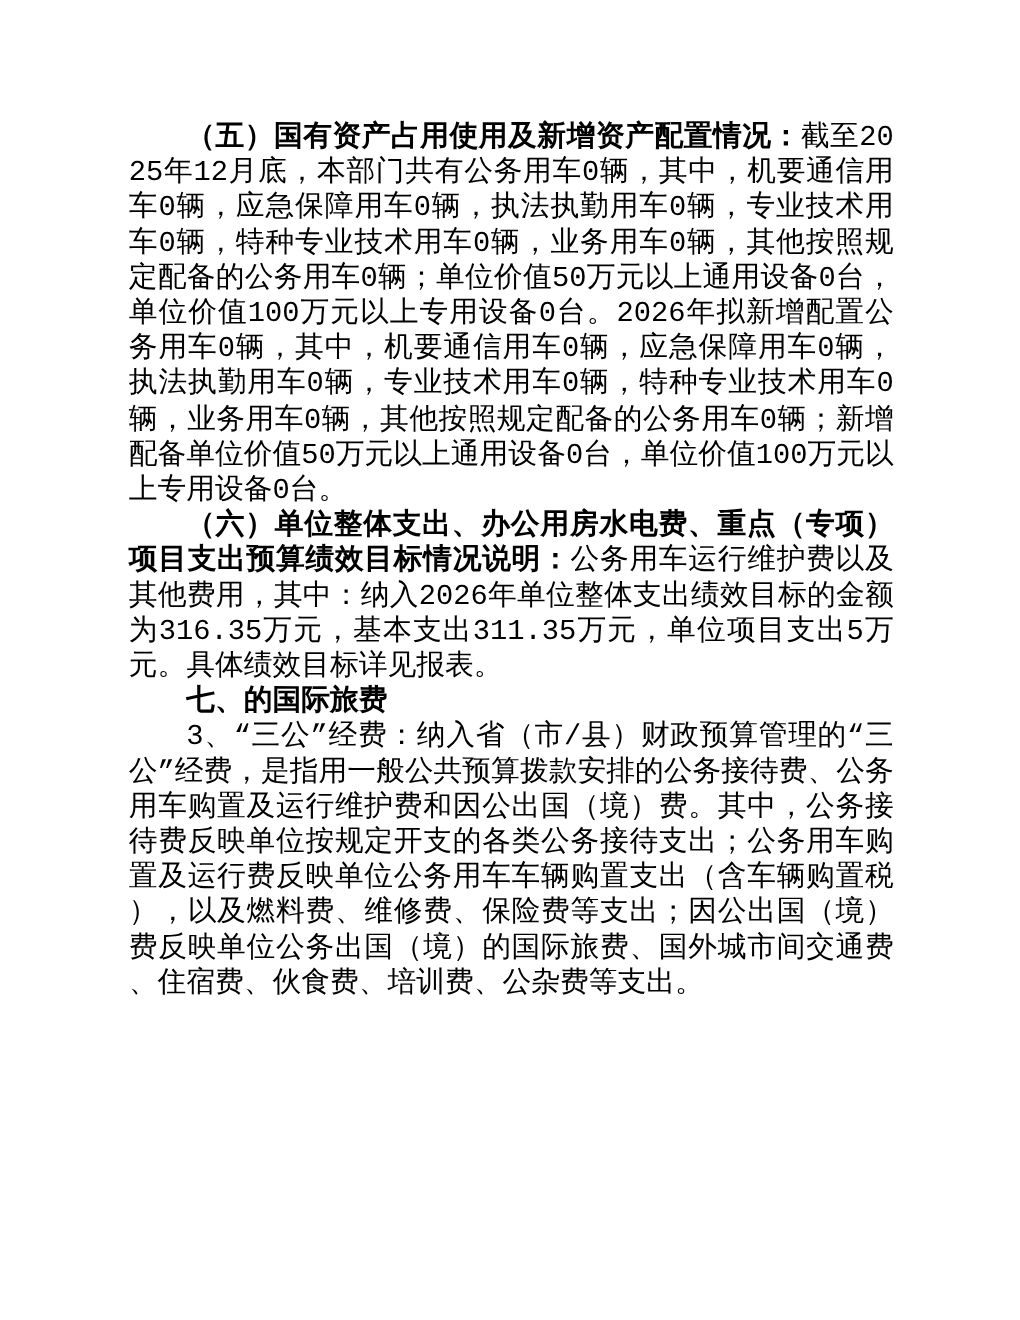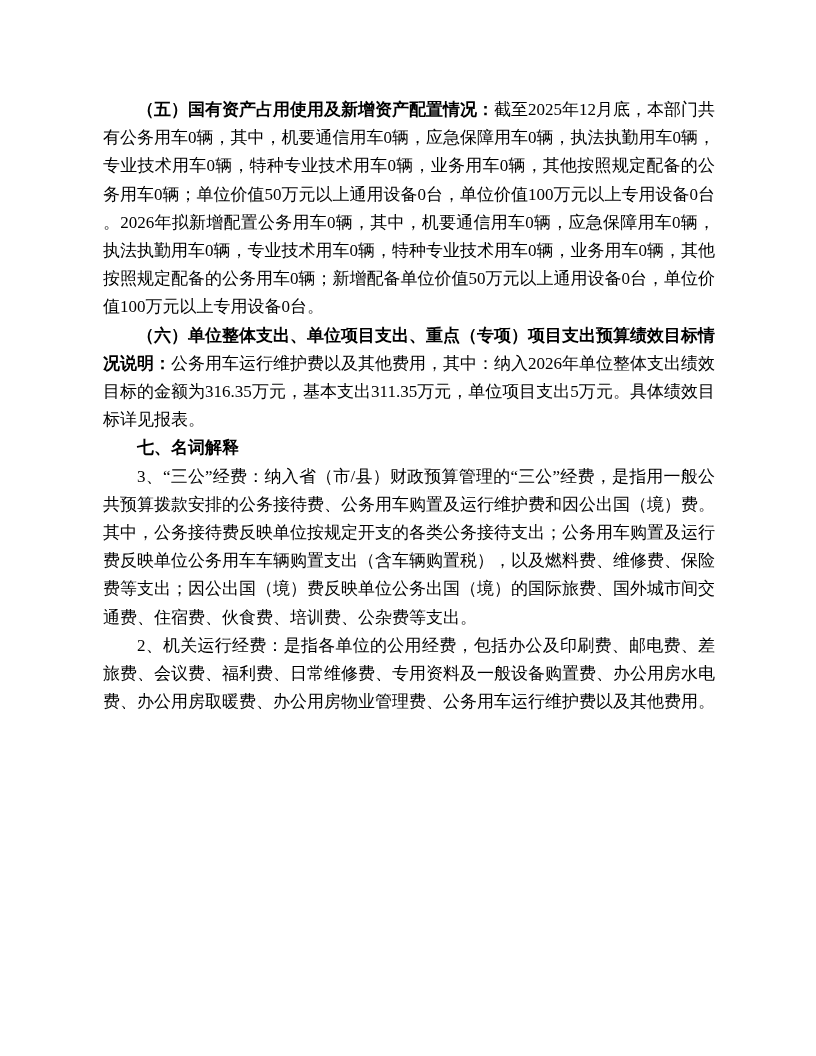--- a/index.html
+++ b/index.html
@@ -12,40 +12,39 @@
     width: 816px;
     height: 1056px;
     box-sizing: border-box;
     background: #ffffff;
     padding: 96px 101px 0 103px;
     overflow: hidden;
   }
   .doc-content {
     width: 612px;
     color: #000000;
-    font-family: Liberation Serif, serif;
-    font-size: 17px;
+    font-family: Liberation Mono, monospace;
+    font-size: 23px;
     line-height: 28.2px;
   }
   .para {
     margin: 0;
     text-indent: 2em;
     text-align: justify;
     word-break: break-all;
     line-break: anywhere;
     overflow-wrap: break-word;
   }
   .run-bold {
     font-weight: bold;
   }
 </style>
 </head>
 <body>
 
 <div class="page">
   <div class="doc-content">
       <p class="para"><span class="run-bold">（五）国有资产占用使用及新增资产配置情况：</span><span class="run-regular">截至2025年12月底，本部门共有公务用车0辆，其中，机要通信用车0辆，应急保障用车0辆，执法执勤用车0辆，专业技术用车0辆，特种专业技术用车0辆，业务用车0辆，其他按照规定配备的公务用车0辆；单位价值50万元以上通用设备0台，单位价值100万元以上专用设备0台。2026年拟新增配置公务用车0辆，其中，机要通信用车0辆，应急保障用车0辆，执法执勤用车0辆，专业技术用车0辆，特种专业技术用车0辆，业务用车0辆，其他按照规定配备的公务用车0辆；新增配备单位价值50万元以上通用设备0台，单位价值100万元以上专用设备0台。</span></p>
-      <p class="para"><span class="run-bold">（六）单位整体支出、单位项目支出、重点（专项）项目支出预算绩效目标情况说明：</span><span class="run-regular">公务用车运行维护费以及其他费用，其中：纳入2026年单位整体支出绩效目标的金额为316.35万元，基本支出311.35万元，单位项目支出5万元。具体绩效目标详见报表。</span></p>
-      <p class="para"><span class="run-bold">七、名词解释</span></p>
+      <p class="para"><span class="run-bold">（六）单位整体支出、办公用房水电费、重点（专项）项目支出预算绩效目标情况说明：</span><span class="run-regular">公务用车运行维护费以及其他费用，其中：纳入2026年单位整体支出绩效目标的金额为316.35万元，基本支出311.35万元，单位项目支出5万元。具体绩效目标详见报表。</span></p>
+      <p class="para"><span class="run-bold">七、的国际旅费</span></p>
       <p class="para"><span class="run-regular">3、“三公”经费：纳入省（市/县）财政预算管理的“三公”经费，是指用一般公共预算拨款安排的公务接待费、公务用车购置及运行维护费和因公出国（境）费。其中，公务接待费反映单位按规定开支的各类公务接待支出；公务用车购置及运行费反映单位公务用车车辆购置支出（含车辆购置税），以及燃料费、维修费、保险费等支出；因公出国（境）费反映单位公务出国（境）的国际旅费、国外城市间交通费、住宿费、伙食费、培训费、公杂费等支出。</span></p>
-      <p class="para"><span class="run-regular">2、机关运行经费：是指各单位的公用经费，包括办公及印刷费、邮电费、差旅费、会议费、福利费、日常维修费、专用资料及一般设备购置费、办公用房水电费、办公用房取暖费、办公用房物业管理费、公务用车运行维护费以及其他费用。</span></p>
     </div>
 </div>
 
 </body></html>

